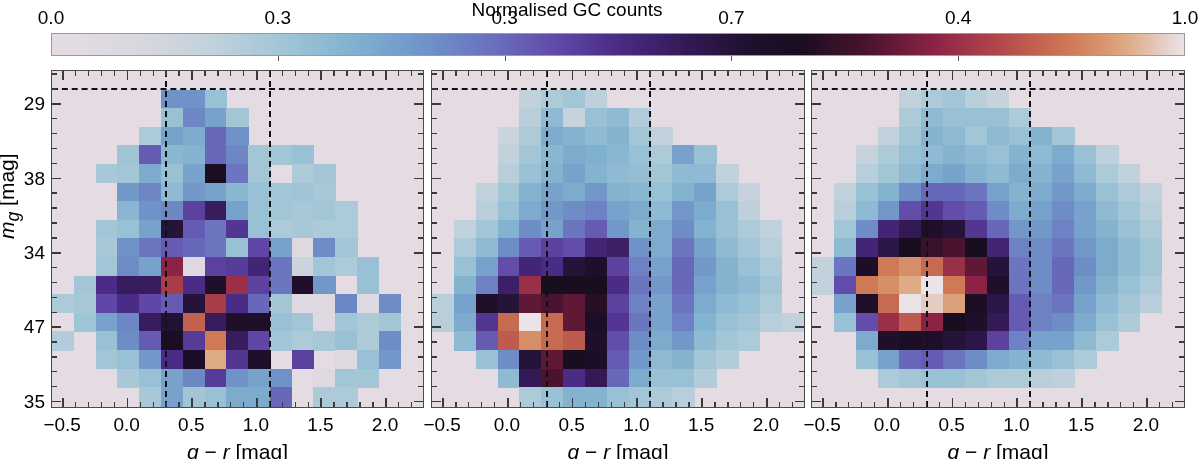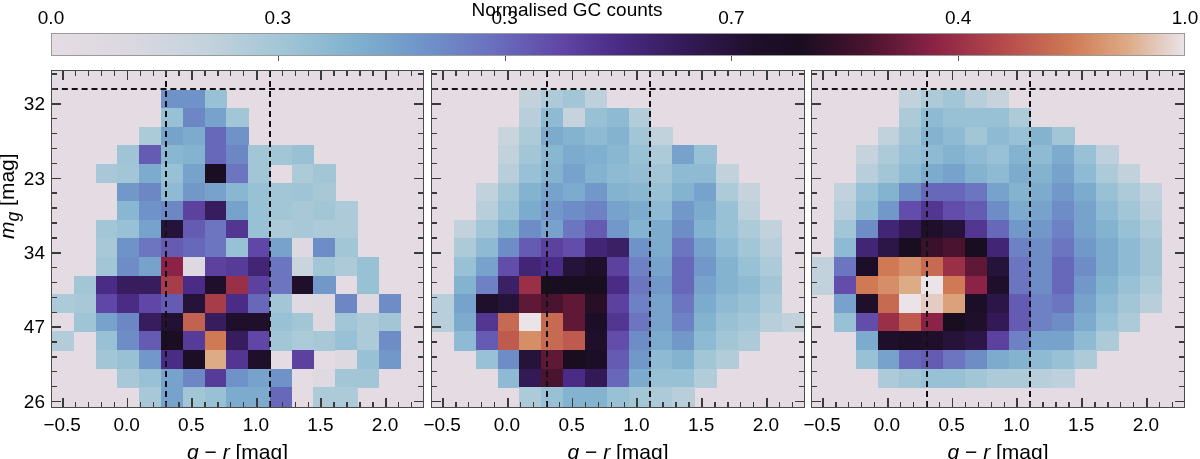--- a/index.html
+++ b/index.html
@@ -769,25 +769,25 @@
     <div class="tk ty-min" style="left: 52.2px; top: 341.317px;"></div>
     <div class="tk ty-min" style="left: 417.8px; top: 341.317px;"></div>
     <div class="tk ty-min" style="left: 52.2px; top: 356.2px;"></div>
     <div class="tk ty-min" style="left: 417.8px; top: 356.2px;"></div>
     <div class="tk ty-min" style="left: 52.2px; top: 371.082px;"></div>
     <div class="tk ty-min" style="left: 417.8px; top: 371.082px;"></div>
     <div class="tk ty-min" style="left: 52.2px; top: 385.965px;"></div>
     <div class="tk ty-min" style="left: 417.8px; top: 385.965px;"></div>
     <div class="tk ty-maj" style="left: 52.2px; top: 400.847px;"></div>
     <div class="tk ty-maj" style="left: 413.8px; top: 400.847px;"></div>
-    <div class="ylbl" style="left: 17px; width: 28px; top: 103.197px;">32</div>
-    <div class="ylbl" style="left: 17px; width: 28px; top: 177.61px;">23</div>
+    <div class="ylbl" style="left: 17px; width: 28px; top: 103.197px;">29</div>
+    <div class="ylbl" style="left: 17px; width: 28px; top: 177.61px;">38</div>
     <div class="ylbl" style="left: 17px; width: 28px; top: 252.022px;">34</div>
     <div class="ylbl" style="left: 17px; width: 28px; top: 326.435px;">47</div>
-    <div class="ylbl" style="left: 17px; width: 28px; top: 400.847px;">26</div>
+    <div class="ylbl" style="left: 17px; width: 28px; top: 400.847px;">35</div>
     <div class="tk tx-maj" style="left: 442.173px; top: 397.8px;"></div>
     <div class="tk tx-maj" style="left: 442.173px; top: 71.2px;"></div>
     <div class="tk tx-min" style="left: 455.125px; top: 401.8px;"></div>
     <div class="tk tx-min" style="left: 455.125px; top: 71.2px;"></div>
     <div class="tk tx-min" style="left: 468.078px; top: 401.8px;"></div>
     <div class="tk tx-min" style="left: 468.078px; top: 71.2px;"></div>
     <div class="tk tx-min" style="left: 481.03px; top: 401.8px;"></div>
     <div class="tk tx-min" style="left: 481.03px; top: 71.2px;"></div>
     <div class="tk tx-min" style="left: 493.982px; top: 401.8px;"></div>
     <div class="tk tx-min" style="left: 493.982px; top: 71.2px;"></div>

